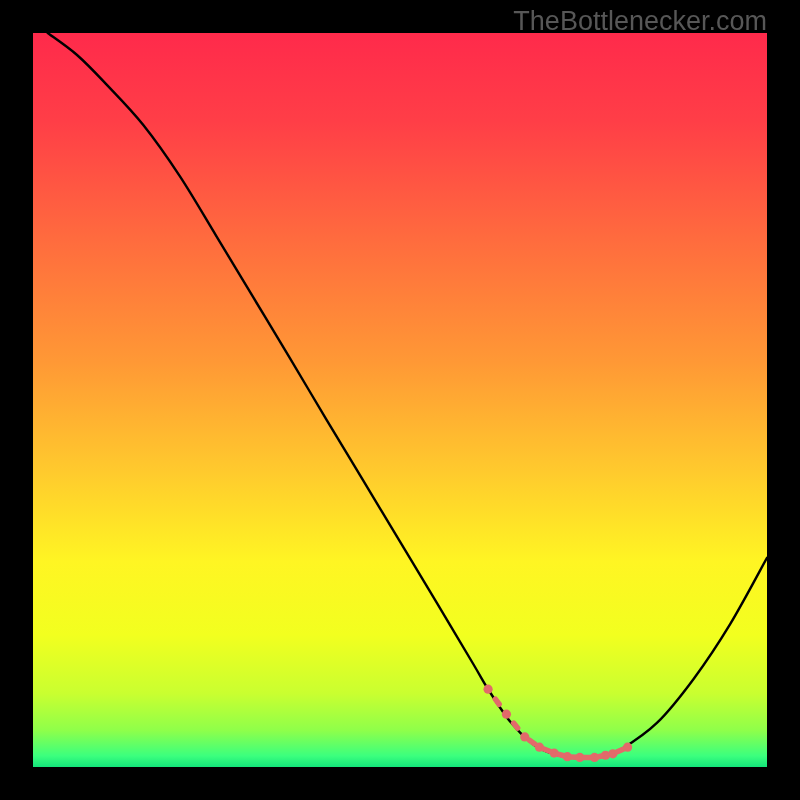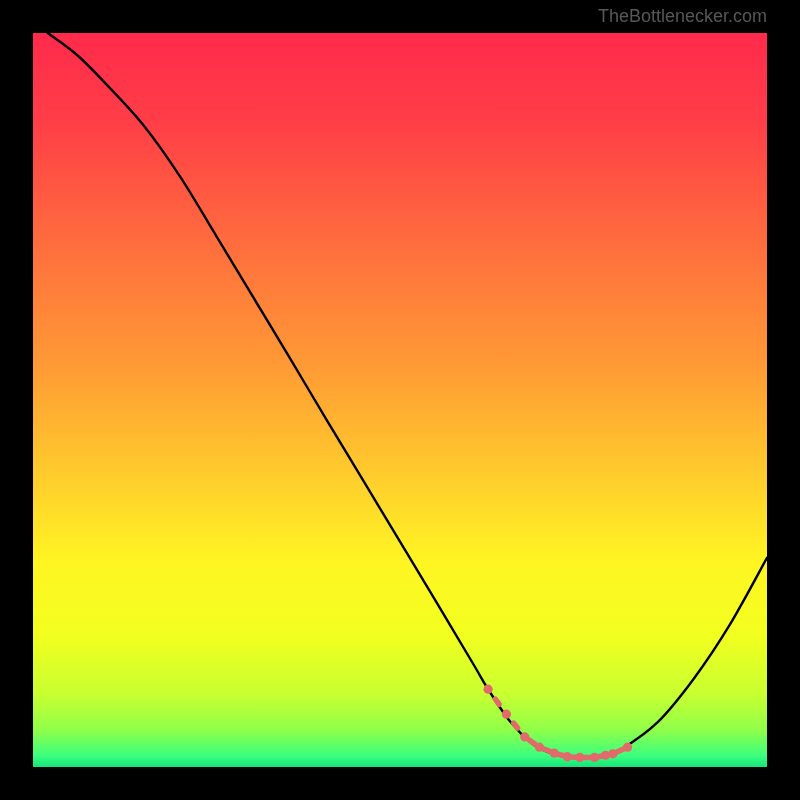--- a/index.html
+++ b/index.html
@@ -36,21 +36,21 @@
     left: 0;
     top: 0;
     width: 734px;
     height: 734px;
   }
   .watermark {
     position: absolute;
     top: 6px;
     right: 33px;
     font-family: Arial, Helvetica, sans-serif;
-    font-size: 18px;
+    font-size: 27px;
     color: #575757;
     letter-spacing: 0px;
     font-weight: 400;
   }
 </style>
 </head>
 <body>
 
 <div class="outer">
 

